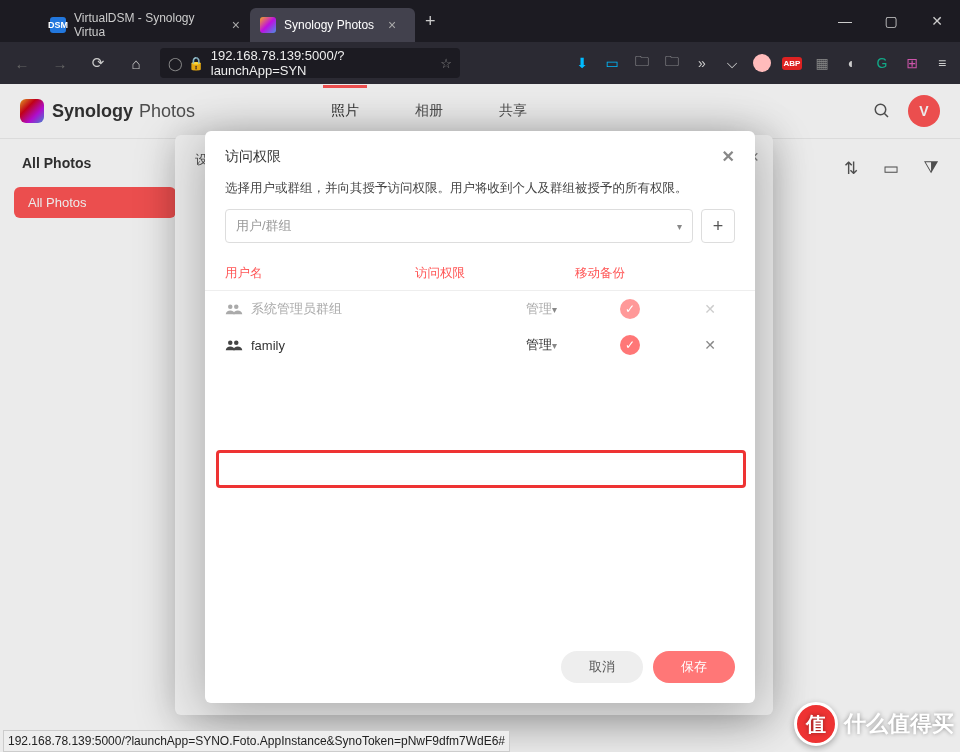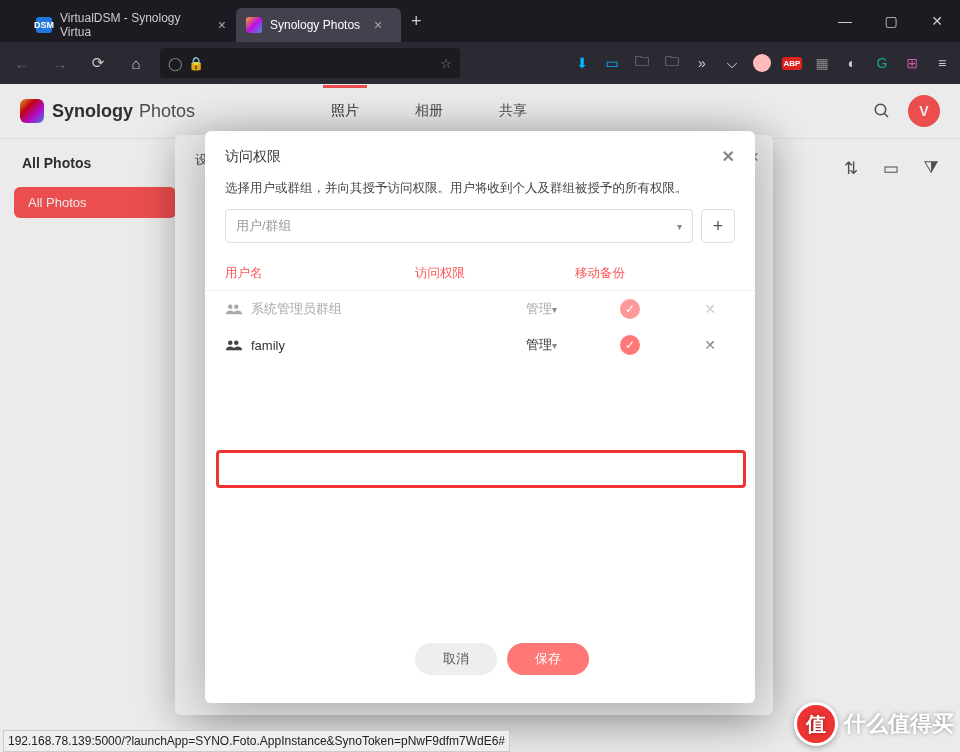--- a/index.html
+++ b/index.html
@@ -75,35 +75,35 @@
   .grp-ico { width: 18px; height: 14px; }
   .trow.disabled { color: #aaa; }
   .trow.disabled .c2 { color: #aaa; }
   .chev { font-size: 10px; color: #888; }
   .check { width: 20px; height: 20px; border-radius: 50%; background: #f99; display:flex;align-items:center;justify-content:center;color:#fff;font-size:12px;}
   .check.on { background: #f77; }
   .delx { color: #888; cursor: pointer; font-size: 14px; }
   .delx.dis { color: #ccc; }
   .highlight { position: absolute; left: 216px; top: 450px; width: 530px; height: 38px; border: 3px solid #e33; border-radius: 4px; pointer-events: none; }
 
-  .m-foot { margin-top: auto; padding: 12px 20px 28px; display: flex; justify-content: center; gap: 10px; margin-left: 44px; }
+  .m-foot { margin-top: auto; padding: 12px 20px 20px; display: flex; justify-content: flex-end; gap: 10px; margin-left: 44px; }
   .btn { height: 32px; padding: 0 28px; border-radius: 16px; font-size: 13px; cursor: pointer; display: flex; align-items: center; }
   .btn.cancel { background: #eee; color: #555; }
   .btn.save { background: #f77; color: #fff; }
 
   .statusbar { position: absolute; left: 3px; bottom: 0; background: #eee; color: #222; font-size: 12px; padding: 3px 4px; border: 1px solid #ccc; }
 
   .watermark { position: absolute; right: 6px; bottom: 6px; display: flex; align-items: center; gap: 6px; color: #fff; font-size: 22px; font-weight: bold; text-shadow: 0 0 4px rgba(0,0,0,.4); }
   .wm-badge { width: 44px; height: 44px; border-radius: 50%; background: #e33; color: #fff; display:flex;align-items:center;justify-content:center;font-size:20px;border:3px solid #fff;box-shadow:0 2px 6px rgba(0,0,0,.3);}
 </style>
 </head>
 <body>
 
 <div class="titlebar">
-  <div class="tab" style="margin-left:26px;width:210px">
+  <div class="tab" style="margin-left:40px;width:210px">
     <span class="favicon" style="background:#2277dd;color:#fff">DSM</span>
     <span>VirtualDSM - Synology Virtua</span>
     <span class="tab-close">×</span>
   </div>
   <div class="tab active" style="width:165px">
     <span class="favicon" style="background:linear-gradient(135deg,#f5a623,#bd10e0,#4a90e2)"></span>
     <span>Synology Photos</span>
     <span class="tab-close">×</span>
   </div>
   <div class="newtab">+</div>
@@ -115,20 +115,21 @@
 </div>
 
 <div class="urlbar-row">
   <div class="nav-ico dis">←</div>
   <div class="nav-ico dis">→</div>
   <div class="nav-ico">⟳</div>
   <div class="nav-ico">⌂</div>
   <div class="urlbar">
     <span class="lock">◯</span>
     <span class="lock">🔒</span>
+    <span>192.168.78.139:5000/?launchApp=SYN</span>
     <span style="margin-left:auto;color:#888">☆</span>
   </div>
   <div class="ext-icons">
     <div class="ext">⬇</div>
     <div class="ext">▭</div>
     <div class="ext" style="color:#ccc">🗀</div>
     <div class="ext" style="color:#ccc">🗀</div>
     <div class="ext" style="color:#ccc">»</div>
     <div class="ext" style="color:#ccc">⌵</div>
     <div class="ext">

